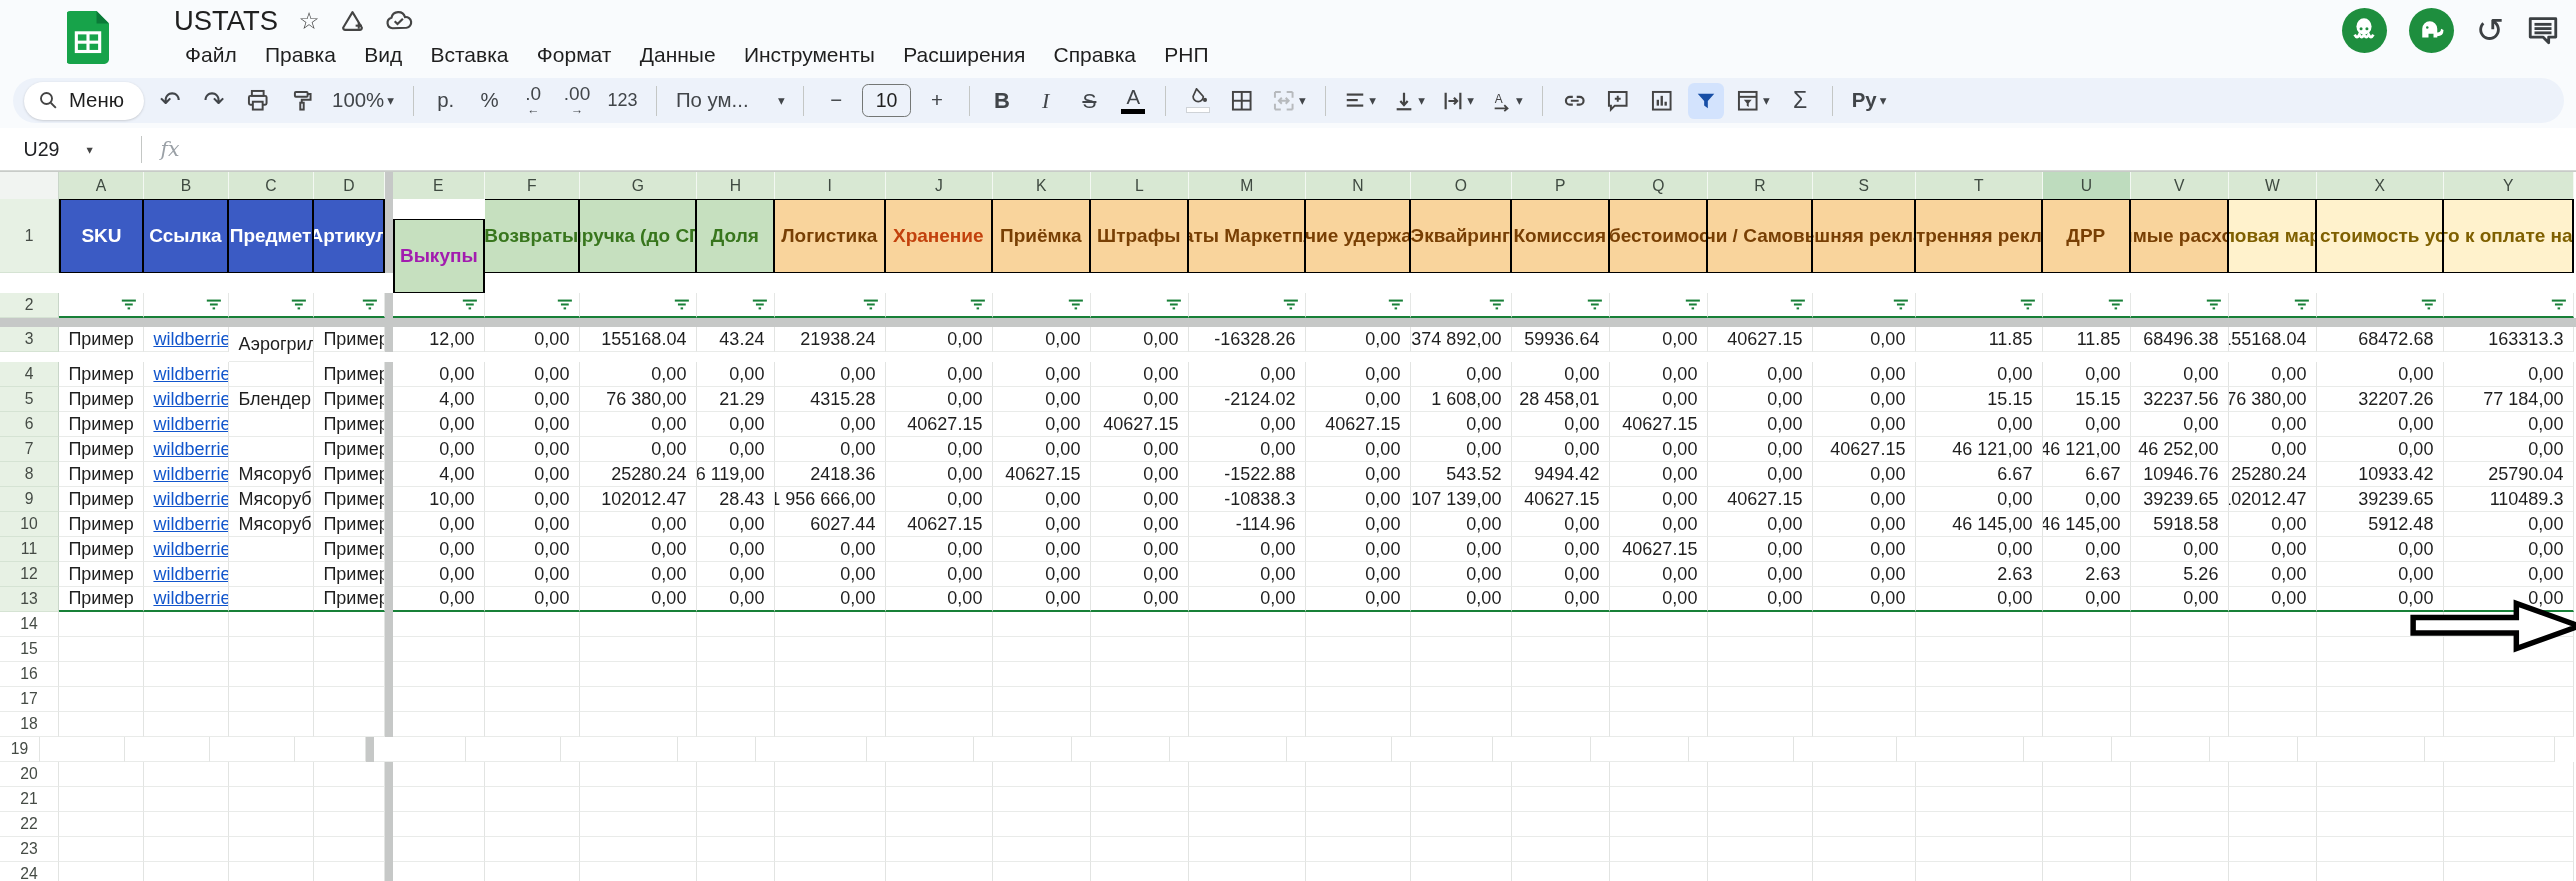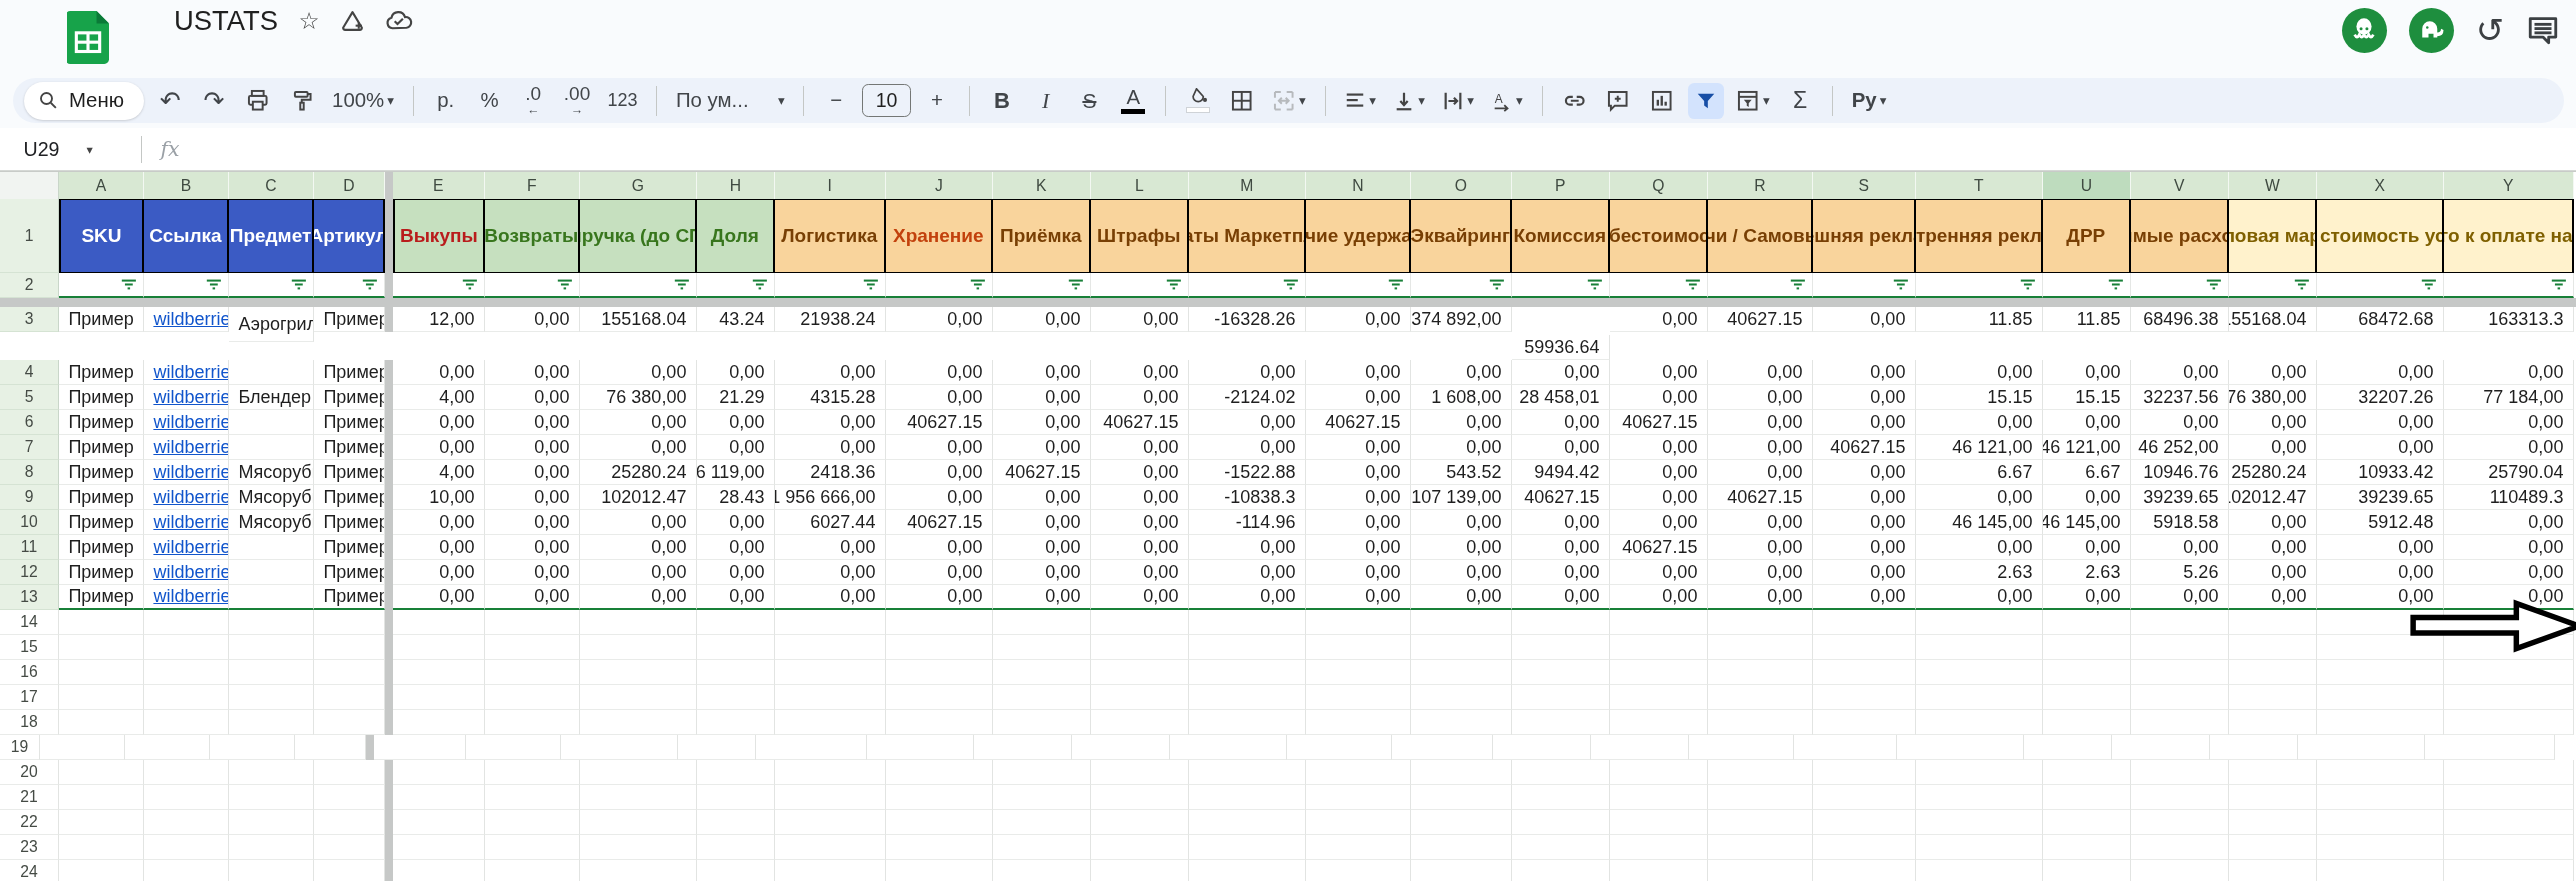--- a/index.html
+++ b/index.html
@@ -99,20 +99,32 @@
       <svg width="25" height="25" viewBox="0 0 24 24">
         <path d="M12 3 L21 18 a2 2 0 0 1 -2 2 h-14 a2 2 0 0 1 -2 -2 z" fill="none" stroke="#444" stroke-width="2" stroke-linejoin="round"></path>
         <line x1="15" y1="16" x2="21" y2="16" stroke="#444" stroke-width="2"></line>
         <line x1="18" y1="13" x2="18" y2="19" stroke="#444" stroke-width="2"></line>
       </svg>
       <svg width="28" height="23.5" viewBox="0 0 26 20">
         <path d="M7 17 a5 5 0 0 1 -1 -9.8 a6.5 6.5 0 0 1 12.6 -0.6 a4.6 4.6 0 0 1 1.4 9.9 z" fill="none" stroke="#444" stroke-width="2"></path>
         <path d="M9 10.5 l2.6 2.6 l5 -5" fill="none" stroke="#444" stroke-width="2"></path>
       </svg>
     </div>
+    <nav class="menus">
+        <span class="menuitem">Файл</span>
+        <span class="menuitem">Правка</span>
+        <span class="menuitem">Вид</span>
+        <span class="menuitem">Вставка</span>
+        <span class="menuitem">Формат</span>
+        <span class="menuitem">Данные</span>
+        <span class="menuitem">Инструменты</span>
+        <span class="menuitem">Расширения</span>
+        <span class="menuitem">Справка</span>
+        <span class="menuitem">РНП</span>
+      </nav>
   </div>
   <div class="rightbar">
     <div class="avatar">
       <svg width="28" height="28" viewBox="0 0 24 24">
         <ellipse cx="12" cy="9" rx="6.5" ry="7" fill="#fff"></ellipse>
         <circle cx="9.5" cy="11" r="1.3" fill="#1e8e3e"></circle>
         <circle cx="14.5" cy="11" r="1.3" fill="#1e8e3e"></circle>
         <path d="M4 16 q2 4 4 0 q2 4 4 0 q2 4 4 0 q2 4 4 0" fill="none" stroke="#fff" stroke-width="2.4"></path>
       </svg>
     </div>
@@ -336,21 +348,21 @@
       <div class="cell h1" style="width: 85px; height: 74px; background: rgb(59, 91, 196); color: rgb(255, 255, 255);">
         <span>Ссылка</span>
       </div>
       <div class="cell h1" style="width: 85px; height: 74px; background: rgb(59, 91, 196); color: rgb(255, 255, 255);">
         <span>Предмет</span>
       </div>
       <div class="cell h1" style="width: 71px; height: 74px; background: rgb(59, 91, 196); color: rgb(255, 255, 255);">
         <span>Артикул</span>
       </div>
       <div class="vdiv" style="width: 7.8px; height: 74px;"></div>
-      <div class="cell h1 first" style="width: 92px; height: 74px; background: rgb(198, 224, 191); color: #b91c1c;">
+      <div class="cell h1 first" style="width: 92px; height: 74px; background: rgb(198, 224, 191); color: #a21caf; margin-top: 20px;">
         <span>Выкупы</span>
       </div>
       <div class="cell h1" style="width: 95px; height: 74px; background: rgb(198, 224, 191); color: rgb(56, 118, 29);">
         <span>Возвраты</span>
       </div>
       <div class="cell h1" style="width: 117px; height: 74px; background: rgb(198, 224, 191); color: rgb(56, 118, 29);">
         <span>Выручка (до СПП)</span>
       </div>
       <div class="cell h1" style="width: 78px; height: 74px; background: rgb(198, 224, 191); color: rgb(56, 118, 29);">
         <span>Доля</span>
@@ -600,21 +612,21 @@
       <div class="cell num" style="width: 95px; height: 25px;">0,00</div>
       <div class="cell num" style="width: 117px; height: 25px;">155168.04</div>
       <div class="cell num" style="width: 78px; height: 25px;">43.24</div>
       <div class="cell num" style="width: 111px; height: 25px;">21938.24</div>
       <div class="cell num" style="width: 107px; height: 25px;">0,00</div>
       <div class="cell num" style="width: 98px; height: 25px;">0,00</div>
       <div class="cell num" style="width: 98px; height: 25px;">0,00</div>
       <div class="cell num" style="width: 117px; height: 25px;">-16328.26</div>
       <div class="cell num" style="width: 105px; height: 25px;">0,00</div>
       <div class="cell num" style="width: 101px; height: 25px;">374 892,00</div>
-      <div class="cell num" style="width: 98px; height: 25px; margin-top: 28px;">59936.64</div>
+      <div class="cell num" style="width: 98px; height: 25px;">59936.64</div>
       <div class="cell num" style="width: 98px; height: 25px;">0,00</div>
       <div class="cell num" style="width: 105px; height: 25px;">40627.15</div>
       <div class="cell num" style="width: 103px; height: 25px;">0,00</div>
       <div class="cell num" style="width: 127px; height: 25px;">11.85</div>
       <div class="cell num" style="width: 88px; height: 25px;">11.85</div>
       <div class="cell num" style="width: 98px; height: 25px;">68496.38</div>
       <div class="cell num" style="width: 88px; height: 25px;">155168.04</div>
       <div class="cell num" style="width: 127px; height: 25px;">68472.68</div>
       <div class="cell num" style="width: 130px; height: 25px;">163313.3</div>
     </div>

